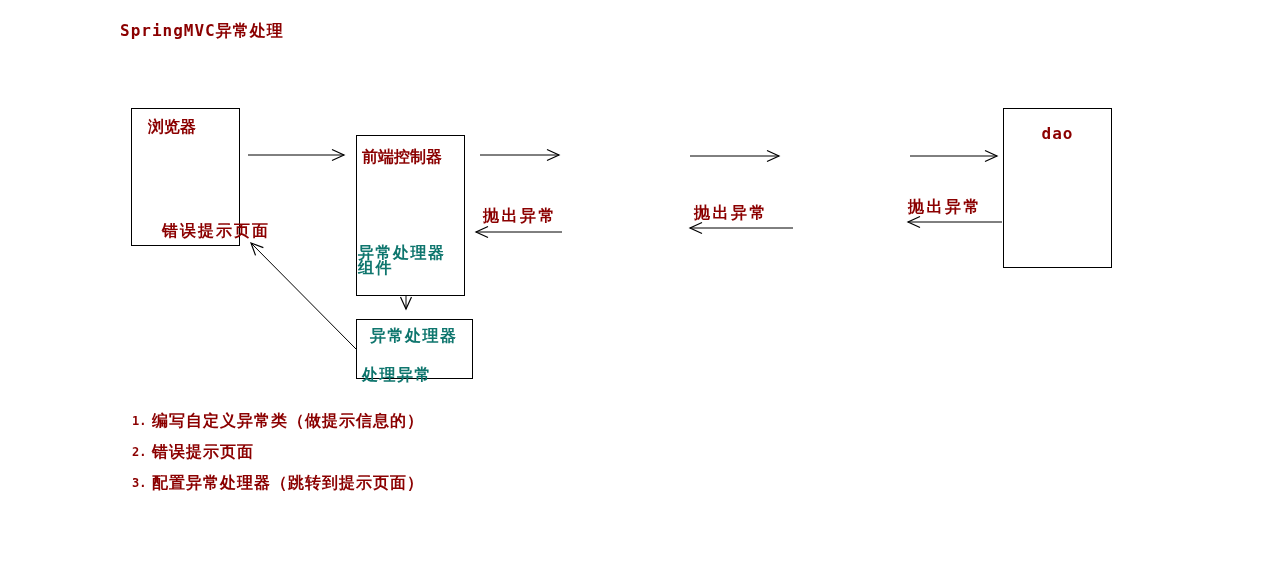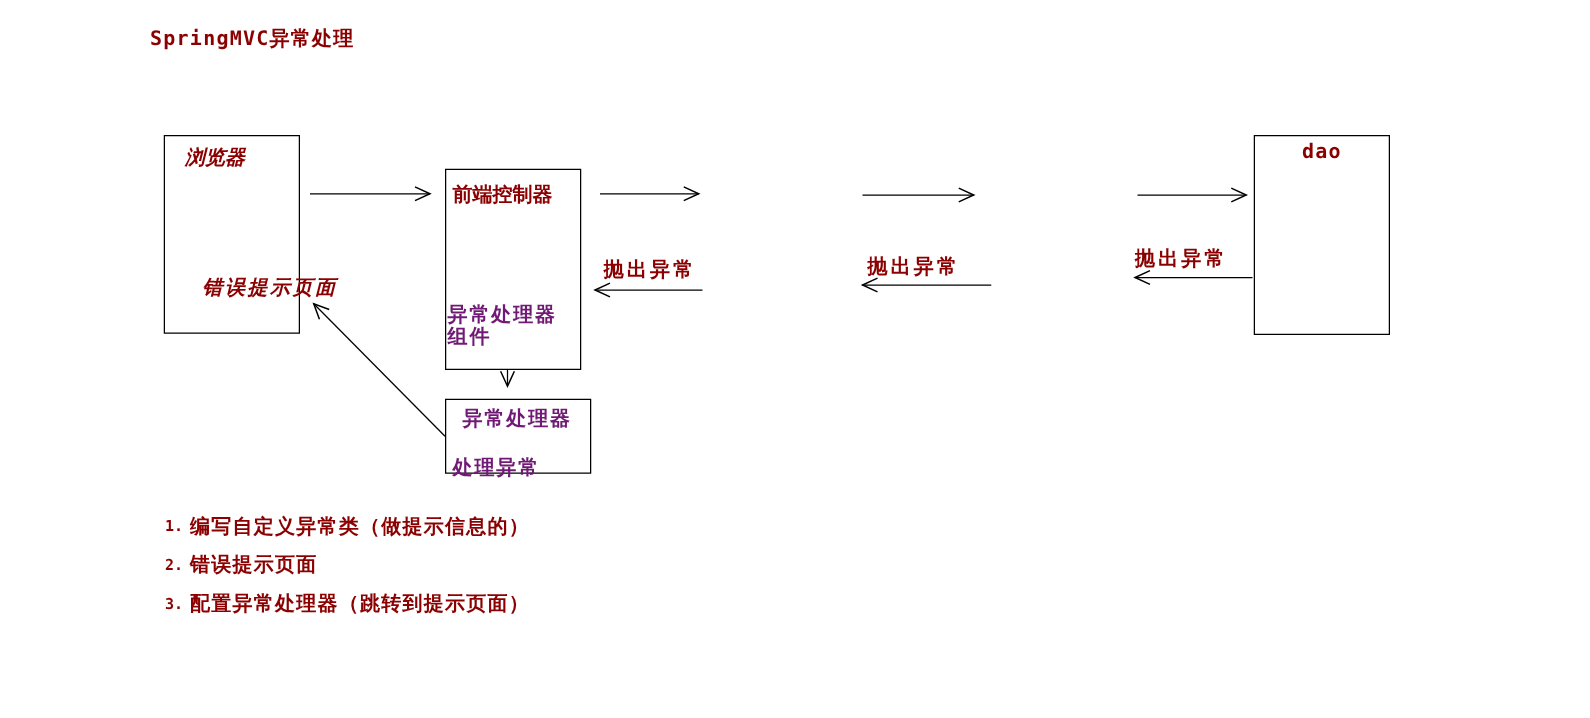--- a/index.html
+++ b/index.html
@@ -31,21 +31,21 @@
     box-sizing: border-box;
   }
   .cjk {
     font-family: "Liberation Sans", sans-serif;
     font-weight: bold;
     font-size: 16px;
     color: #8B0000;
     white-space: nowrap;
     line-height: 17px;
   }
-  .cjk-red { color: #701a75; }
+  .cjk-red { color: #0f766e; }
   .mono-label {
     font-family: "DejaVu Sans Mono", monospace;
     font-weight: bold;
     font-size: 15px;
     letter-spacing: 1px;
     color: #8B0000;
     text-align: center;
     width: 100%;
     white-space: nowrap;
   }
@@ -99,35 +99,35 @@
     <line x1="480" y1="155" x2="559" y2="155" stroke="#000" stroke-width="1" marker-end="url(#arrowhead)"></line>
     <line x1="690" y1="156" x2="779" y2="156" stroke="#000" stroke-width="1" marker-end="url(#arrowhead)"></line>
     <line x1="910" y1="156" x2="997" y2="156" stroke="#000" stroke-width="1" marker-end="url(#arrowhead)"></line>
     <line x1="562" y1="232" x2="476" y2="232" stroke="#000" stroke-width="1" marker-end="url(#arrowhead)"></line>
     <line x1="793" y1="228" x2="690" y2="228" stroke="#000" stroke-width="1" marker-end="url(#arrowhead)"></line>
     <line x1="1002" y1="222" x2="908" y2="222" stroke="#000" stroke-width="1" marker-end="url(#arrowhead)"></line>
     <line x1="406" y1="273" x2="406" y2="309" stroke="#000" stroke-width="1" marker-end="url(#arrowhead)"></line>
     <line x1="356" y1="349" x2="251" y2="243" stroke="#000" stroke-width="1" marker-end="url(#arrowhead)"></line>
   </svg>
 
-  <div class="box" style="left:131px; top:108px; width:109px; height:159px;font-style:italic;">
+  <div class="box" style="left:131px; top:108px; width:109px; height:138px;">
     <div class="abs cjk" style="left:16px; top:9px;">浏览器</div>
     <div class="abs cjk ls2" style="left:1px; top:113px;">错误提示页面</div>
   </div>
 
   <div class="box" style="left:356px; top:106px; width:109px; height:161px;margin-top:29px;">
     <div class="abs cjk" style="left:5px; top:12px;">前端控制器</div>
     <div class="abs cjk cjk-red ls15" style="left:1px; top:108px;">异常处理器</div>
-    <div class="abs cjk cjk-red ls15" style="left:1px; top:125px;">组件</div>
+    <div class="abs cjk cjk-red ls15" style="left:1px; top:125px;font-family:Liberation Mono, monospace;">组件</div>
   </div>
 
 
 
   <div class="box" style="left:1003px; top:108px; width:109px; height:160px;">
-    <div class="abs mono-label" style="left:0; top:2px; font-size:16px;">dao</div>
+    <div class="abs mono-label" style="left:0; top:15px; font-size:16px;">dao</div>
   </div>
 
   <div class="box" style="left:356px; top:319px; width:117px; height:60px;">
     <div class="abs cjk cjk-red ls15" style="left:13px; top:7px;">异常处理器</div>
     <div class="abs cjk cjk-red ls15" style="left:5px; top:46px;text-align:right;">处理异常</div>
   </div>
 
   <div class="abs throw-label" style="left:483px; top:206px;">抛出异常</div>
   <div class="abs throw-label" style="left:694px; top:203px;">抛出异常</div>
   <div class="abs throw-label" style="left:908px; top:197px;">抛出异常</div>

